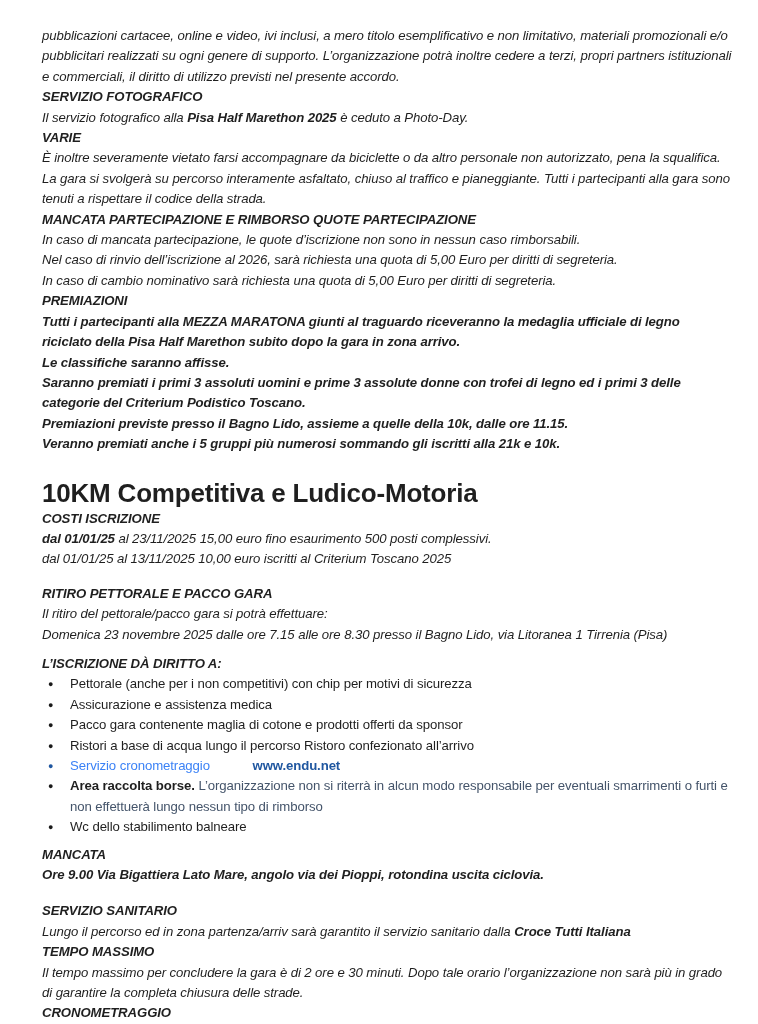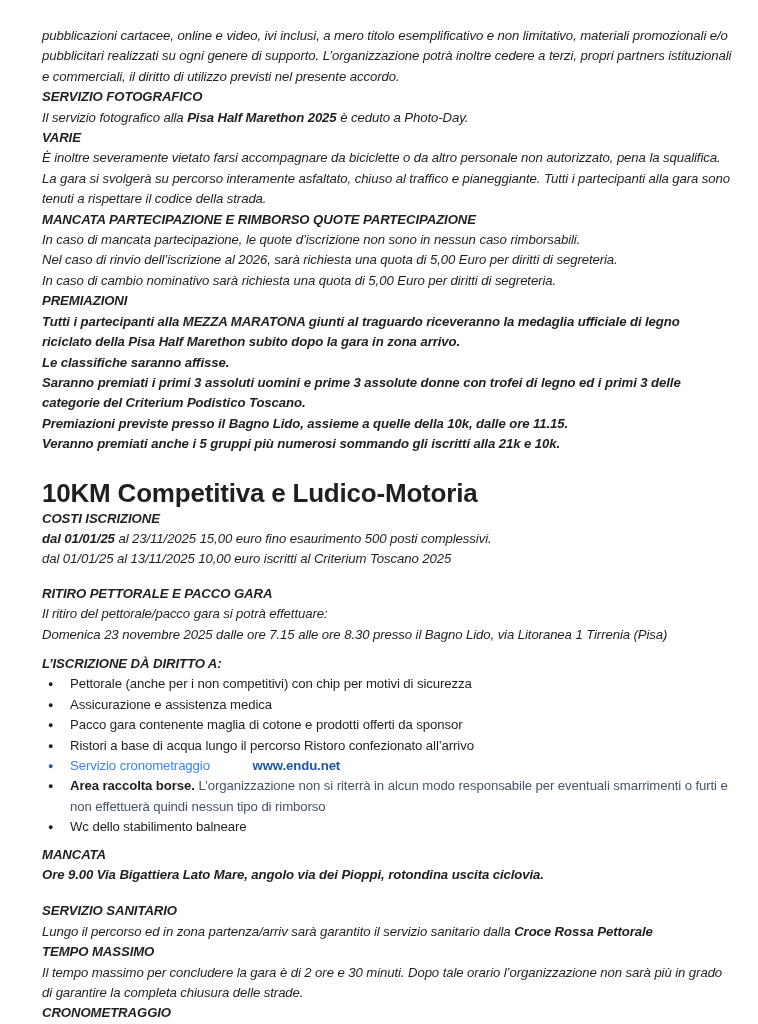--- a/index.html
+++ b/index.html
@@ -88,30 +88,30 @@
       <div class="bullet">
         <span class="dot" style="color: rgb(26, 26, 26);">●</span>
         <span class="btxt"><span>Ristori a base di acqua lungo il percorso Ristoro confezionato all’arrivo</span></span>
       </div>
       <div class="bullet">
         <span class="dot" style="color: rgb(32, 87, 160);">●</span>
         <span class="btxt"><span style="color: #3b82f6;">Servizio cronometraggio </span><span class="bold link" style="color: rgb(32, 87, 160); margin-left: 39px;">www.endu.net</span></span>
       </div>
       <div class="bullet">
         <span class="dot" style="color: rgb(26, 26, 26);">●</span>
-        <span class="btxt"><span class="bold">Area raccolta borse.</span><span style="color: rgb(68, 84, 106);"> L’organizzazione non si riterrà in alcun modo responsabile per eventuali smarrimenti o furti e non effettuerà quindi nessun tipo di rimborso</span></span>
+        <span class="btxt"><span class="bold">Area raccolta borse.</span><span style="color: rgb(68, 84, 106);"> L’organizzazione non si riterrà in alcun modo responsabile per eventuali smarrimenti o furti e non effettuerà lungo nessun tipo di rimborso</span></span>
       </div>
       <div class="bullet">
         <span class="dot" style="color: rgb(26, 26, 26);">●</span>
         <span class="btxt"><span>Wc dello stabilimento balneare</span></span>
       </div>
       <div class="spacer" style="height: 7px;"></div>
       <div class="p"><span class="bold">MANCATA</span></div>
       <div class="p"><span class="bold">Ore 9.00 Via Bigattiera Lato Mare, angolo via dei Pioppi, rotondina uscita ciclovia.</span></div>
       <div class="spacer" style="height: 16px;"></div>
       <div class="p"><span class="bold">SERVIZIO SANITARIO</span></div>
-      <div class="p"><span>Lungo il percorso ed in zona partenza/arriv sarà garantito il servizio sanitario dalla </span><span class="bold">Croce Rossa Pettorale</span></div>
+      <div class="p"><span>Lungo il percorso ed in zona partenza/arriv sarà garantito il servizio sanitario dalla </span><span class="bold">Croce Tutti Italiana</span></div>
       <div class="p"><span class="bold">TEMPO MASSIMO</span></div>
       <div class="p"><span>Il tempo massimo per concludere la gara è di 2 ore e 30 minuti. Dopo tale orario l’organizzazione non sarà più in grado di garantire la completa chiusura delle strade.</span></div>
       <div class="p"><span class="bold">CRONOMETRAGGIO</span></div>
       <div class="p"><span>Il cronometraggio è automatico con CHIP INSERITO ALL’INTERNO DEL PETTORALE. Il chip sarà consegnato agli atleti unitamente al pettorale di gara e dovrà essere indossato obbligatoriamente sul petto ed essere ben visibile.</span></div>
     </div>
 </div>
 
 </body></html>

